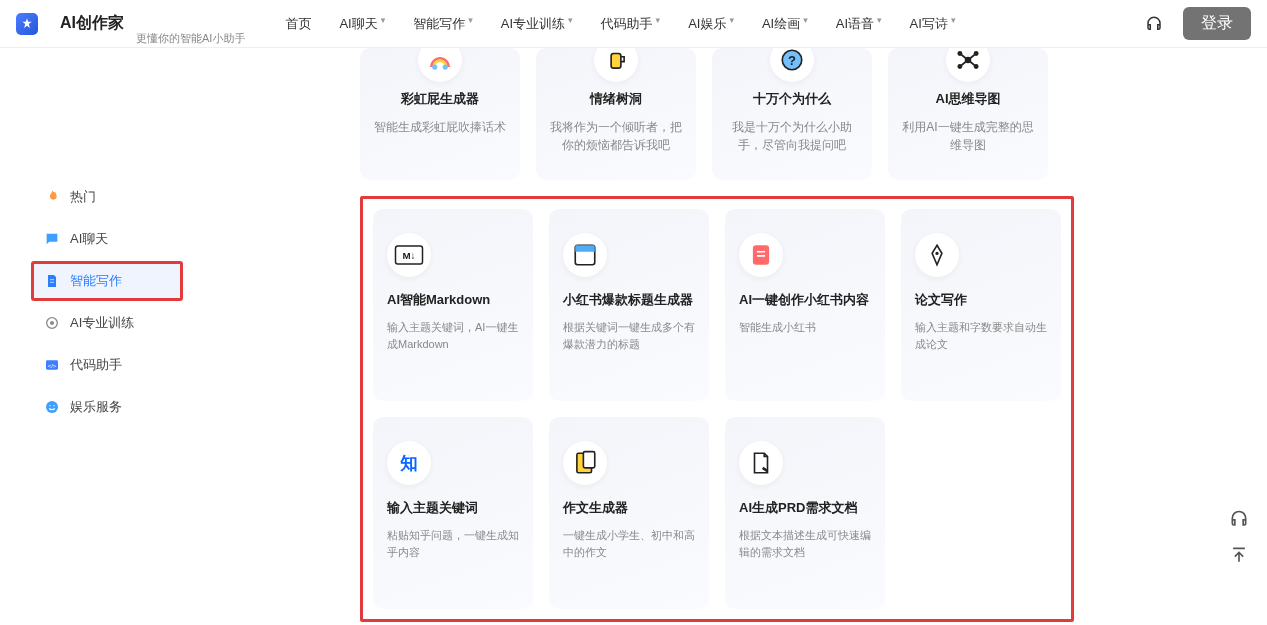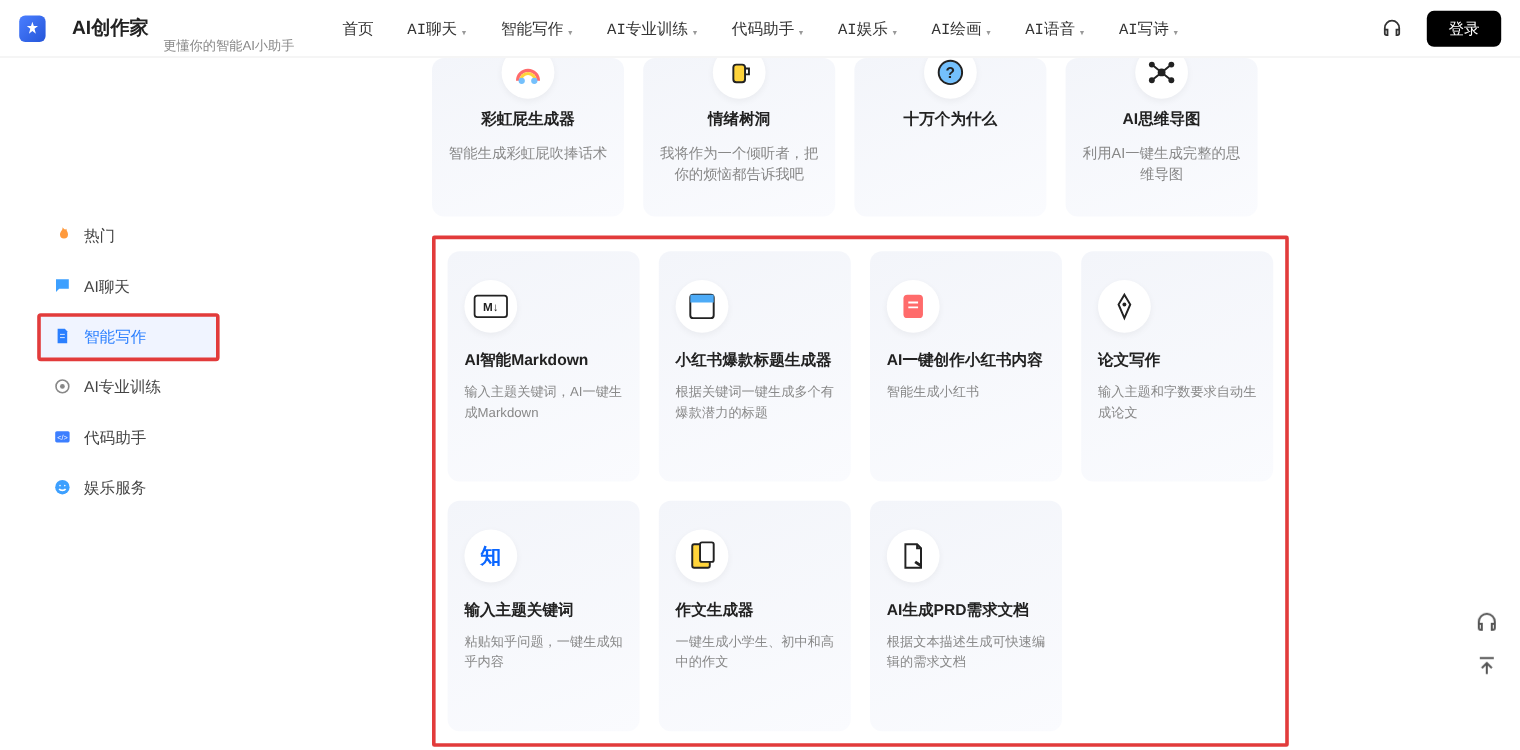--- a/index.html
+++ b/index.html
@@ -4,28 +4,28 @@
   <style>
     * { margin: 0; padding: 0; box-sizing: border-box; }
     body { font-family: -apple-system, "PingFang SC", "Microsoft YaHei", sans-serif; background: #fff; width: 1267px; height: 625px; overflow: hidden; position: relative; }
     
     .header { height: 48px; border-bottom: 1px solid #eee; display: flex; align-items: center; padding: 0 16px; }
     .logo-wrap { display: flex; align-items: flex-start; gap: 22px; }
     .logo-icon { width: 22px; height: 22px; background: linear-gradient(135deg,#4a7eff,#2556d9); border-radius: 5px; display:flex; align-items:center; justify-content:center; }
     .logo-text { font-weight: 700; font-size: 16px; color: #222; }
     .subtitle { font-size: 11px; color: #888; margin-left: 12px; margin-top: 30px; }
     .nav { display: flex; gap: 28px; margin-left: 40px; flex: 1; }
-    .nav-item { font-size: 13px; color: #333; display: flex; align-items: flex-end; gap: 3px; cursor: pointer; font-family: Liberation Mono, monospace; }
+    .nav-item { font-size: 13px; color: #333; display: flex; align-items: flex-start; gap: 3px; cursor: pointer; }
     .nav-item .chev { font-size: 9px; color: #999; }
     .headset { width: 18px; height: 18px; margin-right: 20px; }
-    .login-btn { background: #000000; color: #fff; border: none; border-radius: 6px; padding: 6px 18px; font-size: 13px; cursor: pointer; }
+    .login-btn { background: #737373; color: #fff; border: none; border-radius: 6px; padding: 6px 18px; font-size: 16px; cursor: pointer; }
     
     .main { display: flex; height: calc(100% - 48px); }
     .sidebar { width: 220px; padding-top: 130px; padding-left: 16px; padding-right: 0; }
-    .side-item { display: flex; gap: 10px; padding: 10px 12px; font-size: 13px; color: #444; cursor: pointer; border-radius: 6px; margin-bottom: 4px; width: 140px; margin-left: 16px;}
+    .side-item { display: flex; align-items: center; gap: 10px; padding: 10px 12px; font-size: 13px; color: #444; cursor: pointer; border-radius: 6px; margin-bottom: 4px; width: 140px; margin-left: 16px;}
     .side-item.active { background: #f0f4ff; color: #2a7fff; outline: 3px solid #e23b3b; outline-offset: -2px; border-radius: 2px; width: 150px; padding-left:12px; }
     .side-icon { width: 16px; height: 16px; display:flex; align-items:center; justify-content:center; }
     
     .content { flex: 1; padding: 0 20px 20px 140px; overflow-y: auto; }
     .row { display: flex; gap: 16px; margin-bottom: 16px; }
     .card { width: 160px; background: linear-gradient(160deg,#f3f5fa 0%,#fafbfe 100%); border-radius: 10px; padding: 14px 14px 18px; cursor: pointer; }
     .card.tall { height: 192px; }
     .card.top { height: 132px; padding-top: 0; }
     .icon-circle { width: 44px; height: 44px; border-radius: 50%; background: #fff; display:flex; align-items:center; justify-content:center; margin: 10px 0 14px; box-shadow: 0 2px 6px rgba(0,0,0,0.05); }
     .icon-circle.top { margin: 0 auto 8px; }
@@ -184,20 +184,21 @@
           <div class="card-desc">我将作为一个倾听者，把你的烦恼都告诉我吧</div>
         </div>
         <div class="card top">
           <div class="icon-circle top">
             <svg width="26" height="26" viewBox="0 0 32 32">
               <circle cx="16" cy="16" r="12" fill="#74c0fc" stroke="#222" stroke-width="2"></circle>
               <text x="16" y="22" font-size="16" text-anchor="middle" fill="#222" font-weight="bold">?</text>
             </svg>
           </div>
           <div class="card-title">十万个为什么</div>
+          <div class="card-desc">我是十万个为什么小助手，尽管向我提问吧</div>
         </div>
         <div class="card top">
           <div class="icon-circle top">
             <svg width="26" height="26" viewBox="0 0 32 32">
               <circle cx="16" cy="16" r="4" fill="#222"></circle>
               <circle cx="6" cy="8" r="3" fill="#222"></circle>
               <circle cx="26" cy="8" r="3" fill="#222"></circle>
               <circle cx="6" cy="24" r="3" fill="#222"></circle>
               <circle cx="26" cy="24" r="3" fill="#222"></circle>
               <path d="M16 16L6 8M16 16l10-8M16 16L6 24M16 16l10 8" stroke="#222" stroke-width="2"></path>

